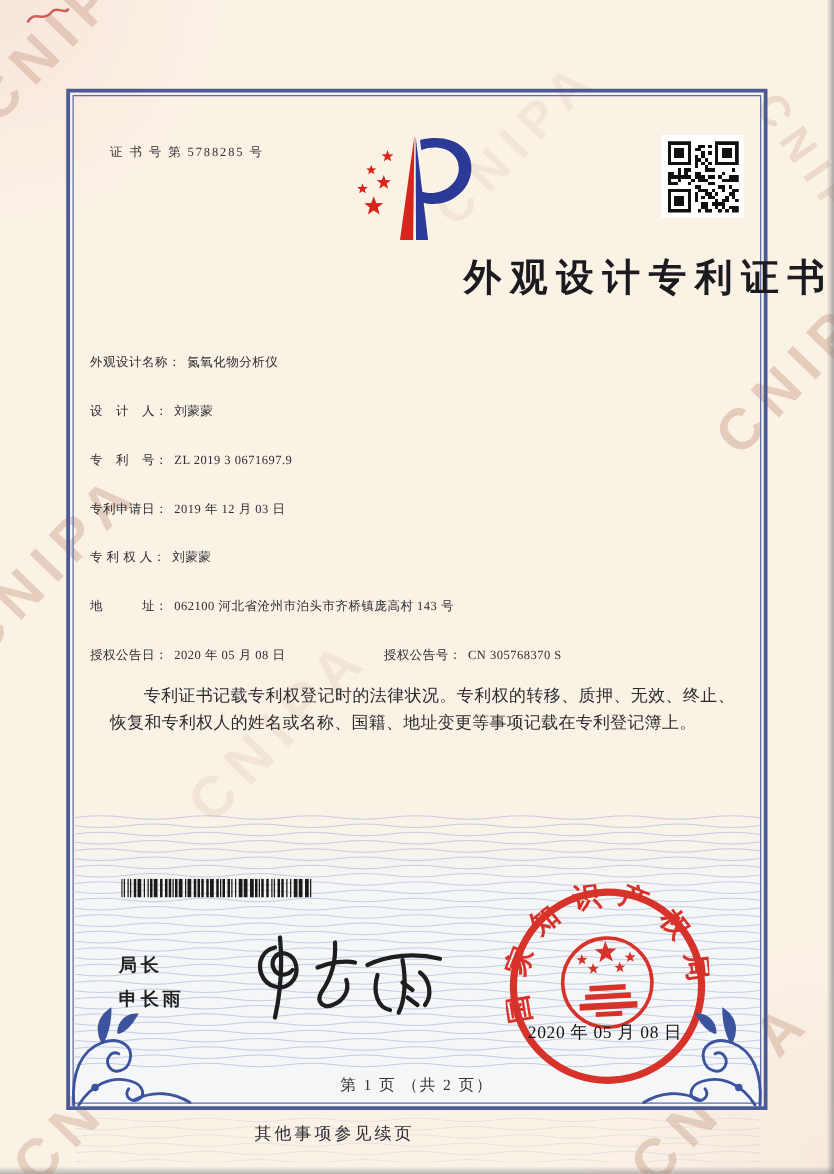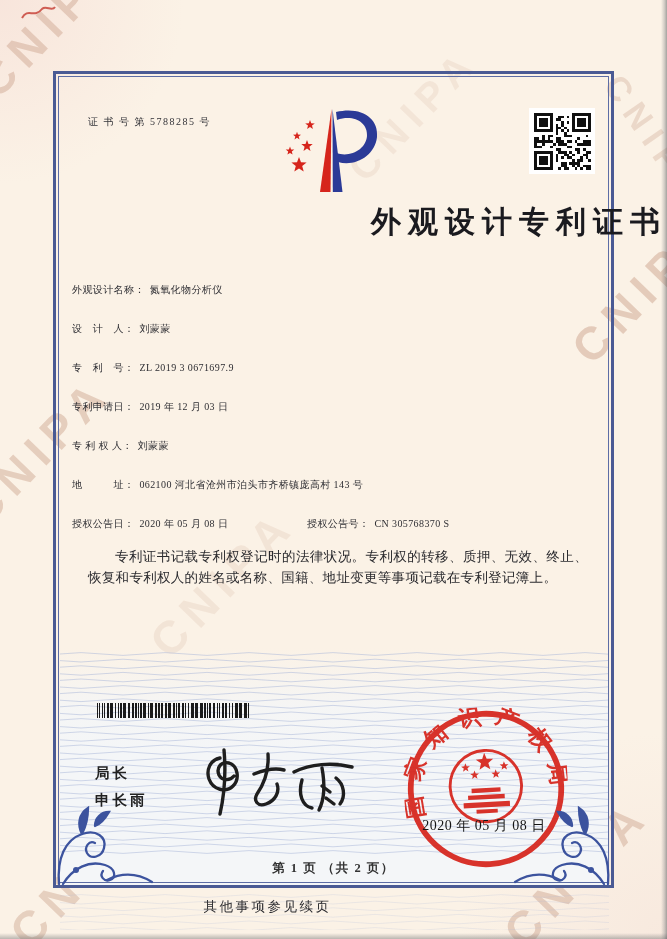--- a/index.html
+++ b/index.html
@@ -57,21 +57,21 @@
   .sig-block{position:absolute;left:95px;top:760px;z-index:3;font-size:14.5px;font-weight:bold;
     letter-spacing:3px;line-height:27px;color:#222;}
   .signature{position:absolute;left:196px;top:746px;z-index:3;}
 
   .seal{position:absolute;left:404px;top:707px;width:164px;height:164px;z-index:4;
     transform:rotate(-3deg);opacity:.93;}
   .seal-date{position:absolute;left:402px;top:817px;width:164px;text-align:center;z-index:5;
     font-size:14px;letter-spacing:.5px;color:#151515;}
 
   .page-info{position:absolute;left:0;width:667px;top:860px;text-align:center;font-size:12.5px;
-    letter-spacing:1.5px;color:#333;z-index:3;font-weight:bold;}
+    letter-spacing:1.5px;color:#333;z-index:3;}
   .cont-note{position:absolute;left:0;width:535px;top:898px;text-align:center;font-size:13.5px;
     letter-spacing:2.5px;color:#2b2b2f;z-index:3;}
 
   .orn{position:absolute;top:792px;z-index:4;color:#3c539e;}
   .orn-l{left:55px;}
   .orn-r{left:512px;transform:scaleX(-1);}
 </style>
 </head>
 <body>
 

